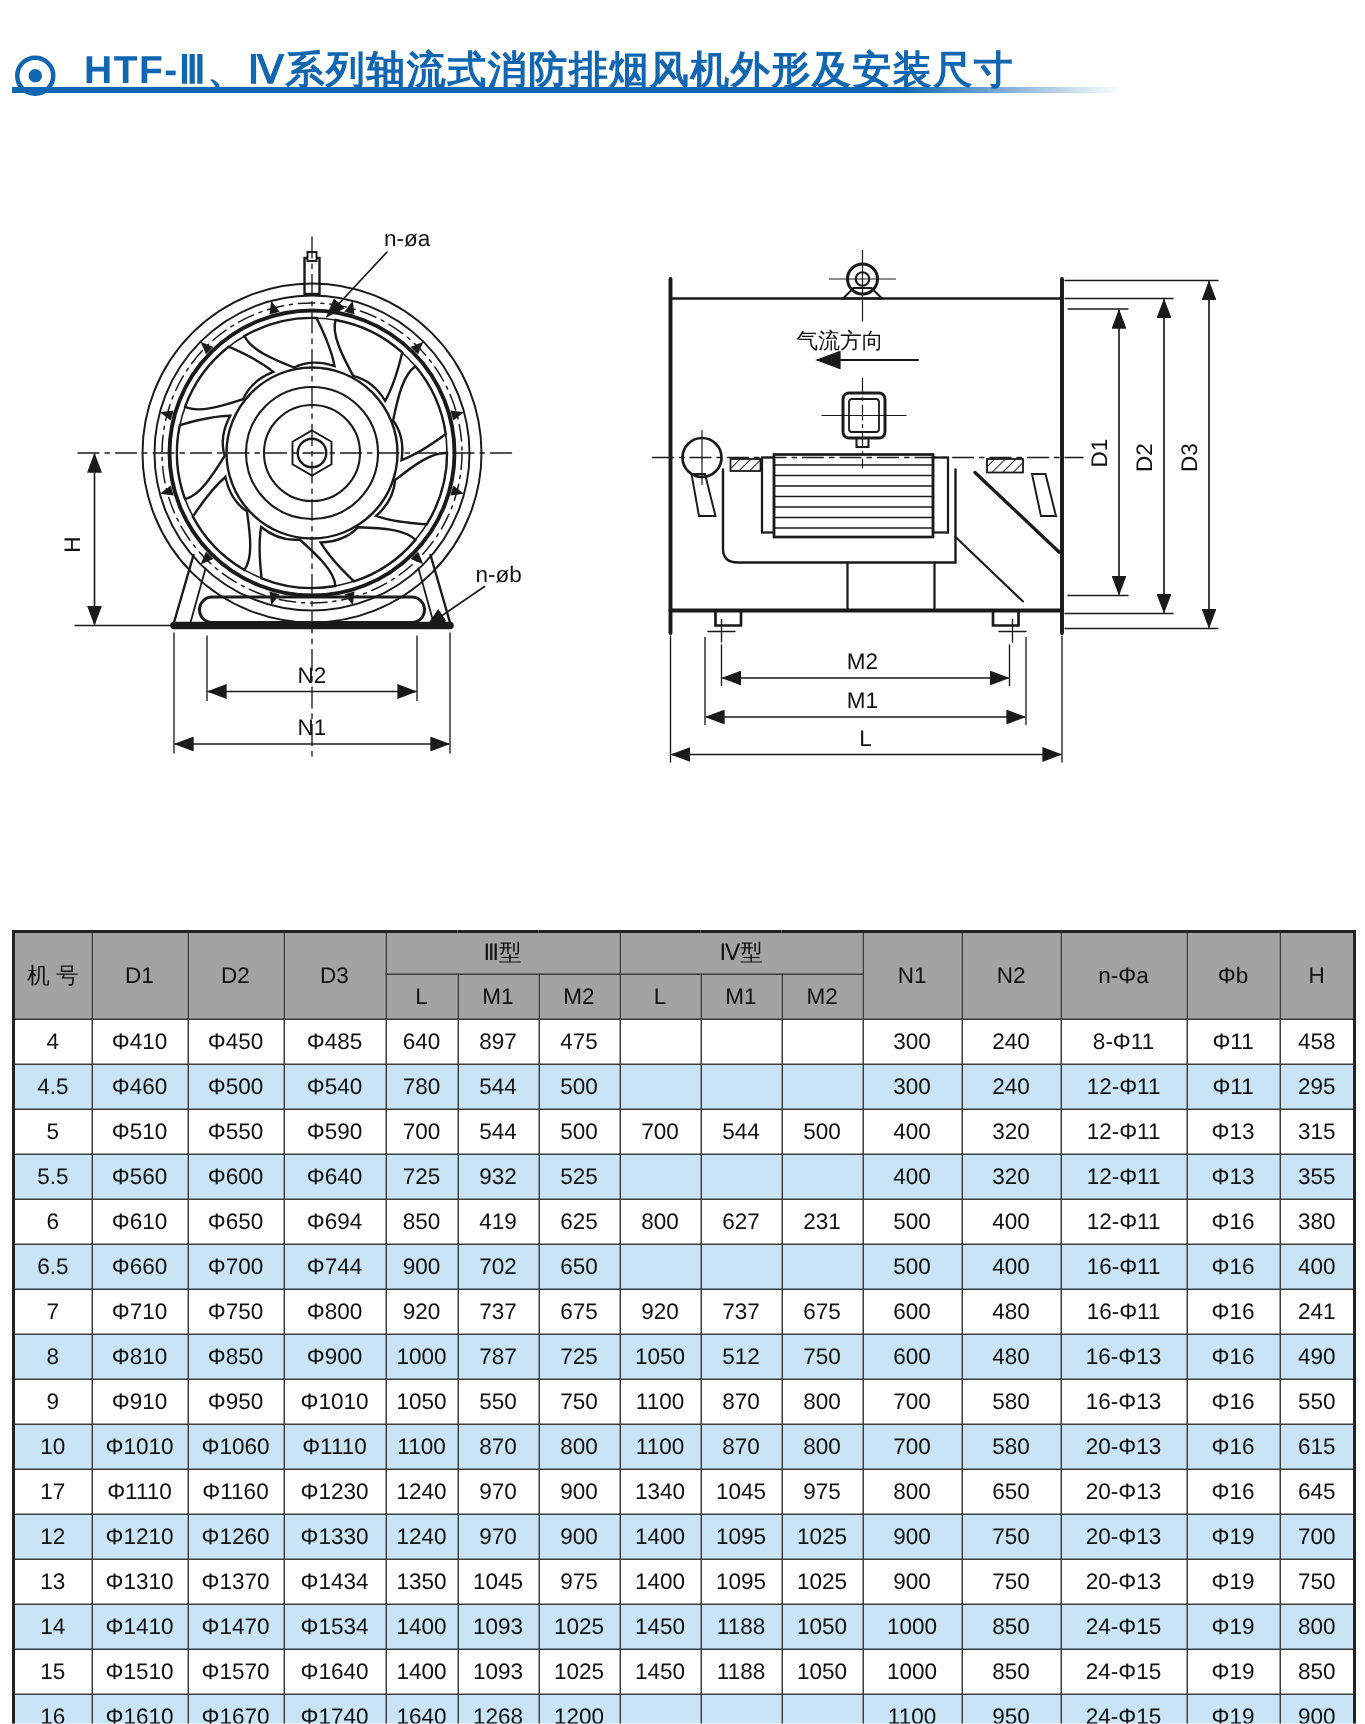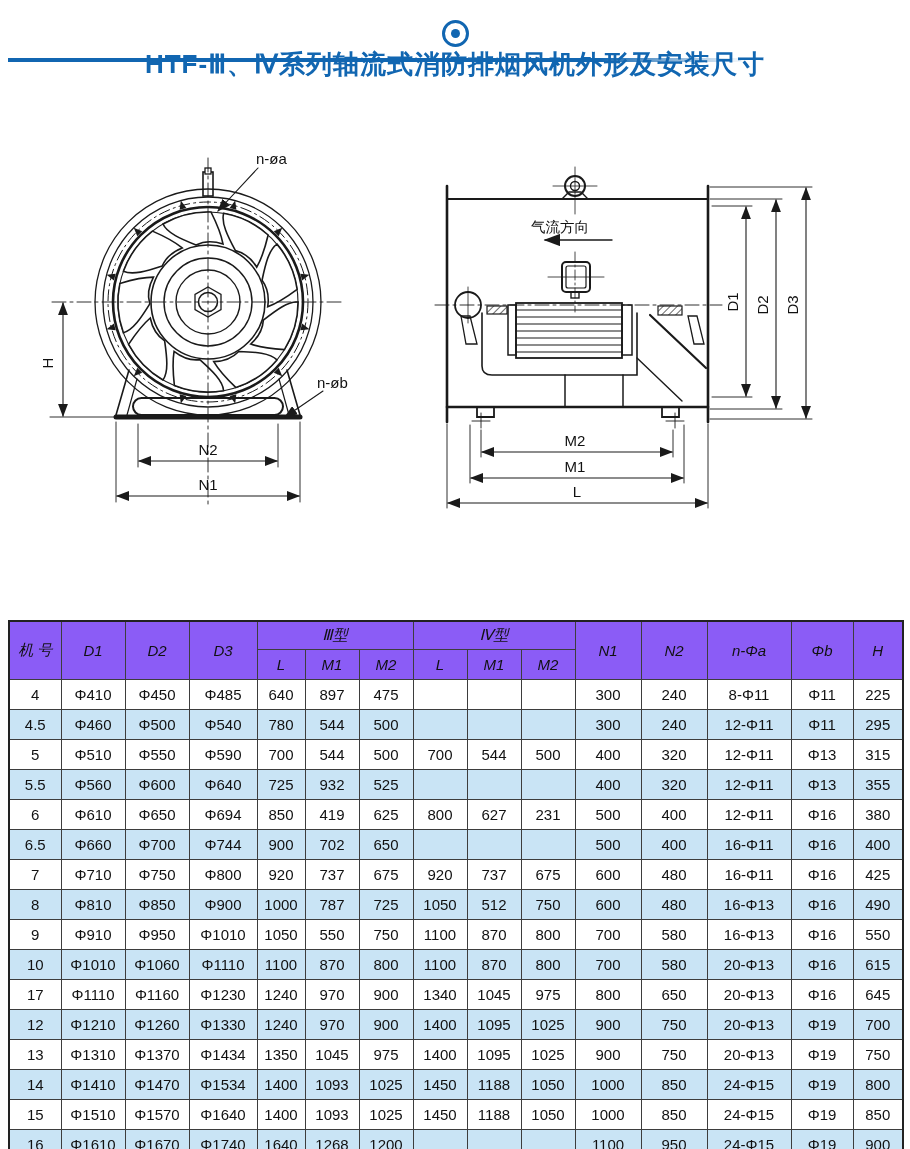--- a/index.html
+++ b/index.html
@@ -1,40 +1,40 @@
 <!DOCTYPE html>
 <html><head>
 <meta charset="utf-8">
 <style>
   html,body{margin:0;padding:0;}
   body{
     width:910px;height:1149px;position:relative;background:#fff;
     font-family:"Liberation Sans",sans-serif;overflow:hidden;
   }
   
-  .title-wrap{position:absolute;left:10px;top:20px;width:890px;height:44px;display:flex;align-items:center;gap:0;flex-direction:column;}
+  .title-wrap{position:absolute;left:10px;top:20px;width:890px;height:44px;display:flex;align-items:flex-end;gap:19px;}
   .bullseye{width:21px;height:21px;border:3px solid #1166b1;border-radius:50%;display:flex;align-items:center;justify-content:center;flex:0 0 auto;}
   .bullseye .dot{width:9px;height:9px;background:#1166b1;border-radius:50%;}
   .page-title{color:#1166b1;font-size:26px;font-weight:bold;letter-spacing:1px;white-space:nowrap;}
   .title-rule{position:absolute;left:8px;top:58px;width:740px;height:4px;
     background:linear-gradient(to right,#1166b1 0%,#1166b1 80%,rgba(17,102,177,0) 100%);}
   
   .drawing{position:absolute;}
   svg text{font-family:"Liberation Sans",sans-serif;fill:#111;}
   
   .spec-table{
     position:absolute;left:8px;top:620px;width:894px;
     border-collapse:collapse;table-layout:fixed;
     font-size:15px;color:#111;border:2px solid #222;
   }
   .spec-table th,.spec-table td{
     border:1px solid #3d3d3d;text-align:center;vertical-align:middle;
     padding:0;height:29px;font-weight:normal;white-space:nowrap;overflow:hidden;
   }
-  .spec-table thead th{background:#8b5cf6;font-style:italic;}
+  .spec-table thead th{background:#a3a3a3;}
   .spec-table thead tr:first-child th{height:27px;}
   .spec-table tbody tr:nth-child(even) td{background:#c9e4f5;}
 </style>
 </head>
 <body>
 
 <div class="title-wrap">
   <div class="bullseye">
       <div class="dot"></div>
     </div>
@@ -263,21 +263,21 @@
         <td>640</td>
         <td>897</td>
         <td>475</td>
         <td></td>
         <td></td>
         <td></td>
         <td>300</td>
         <td>240</td>
         <td>8-Φ11</td>
         <td>Φ11</td>
-        <td>225</td>
+        <td>458</td>
       </tr>
       <tr>
         <td>4.5</td>
         <td>Φ460</td>
         <td>Φ500</td>
         <td>Φ540</td>
         <td>780</td>
         <td>544</td>
         <td>500</td>
         <td></td>
@@ -365,21 +365,21 @@
         <td>920</td>
         <td>737</td>
         <td>675</td>
         <td>920</td>
         <td>737</td>
         <td>675</td>
         <td>600</td>
         <td>480</td>
         <td>16-Φ11</td>
         <td>Φ16</td>
-        <td>425</td>
+        <td>241</td>
       </tr>
       <tr>
         <td>8</td>
         <td>Φ810</td>
         <td>Φ850</td>
         <td>Φ900</td>
         <td>1000</td>
         <td>787</td>
         <td>725</td>
         <td>1050</td>

